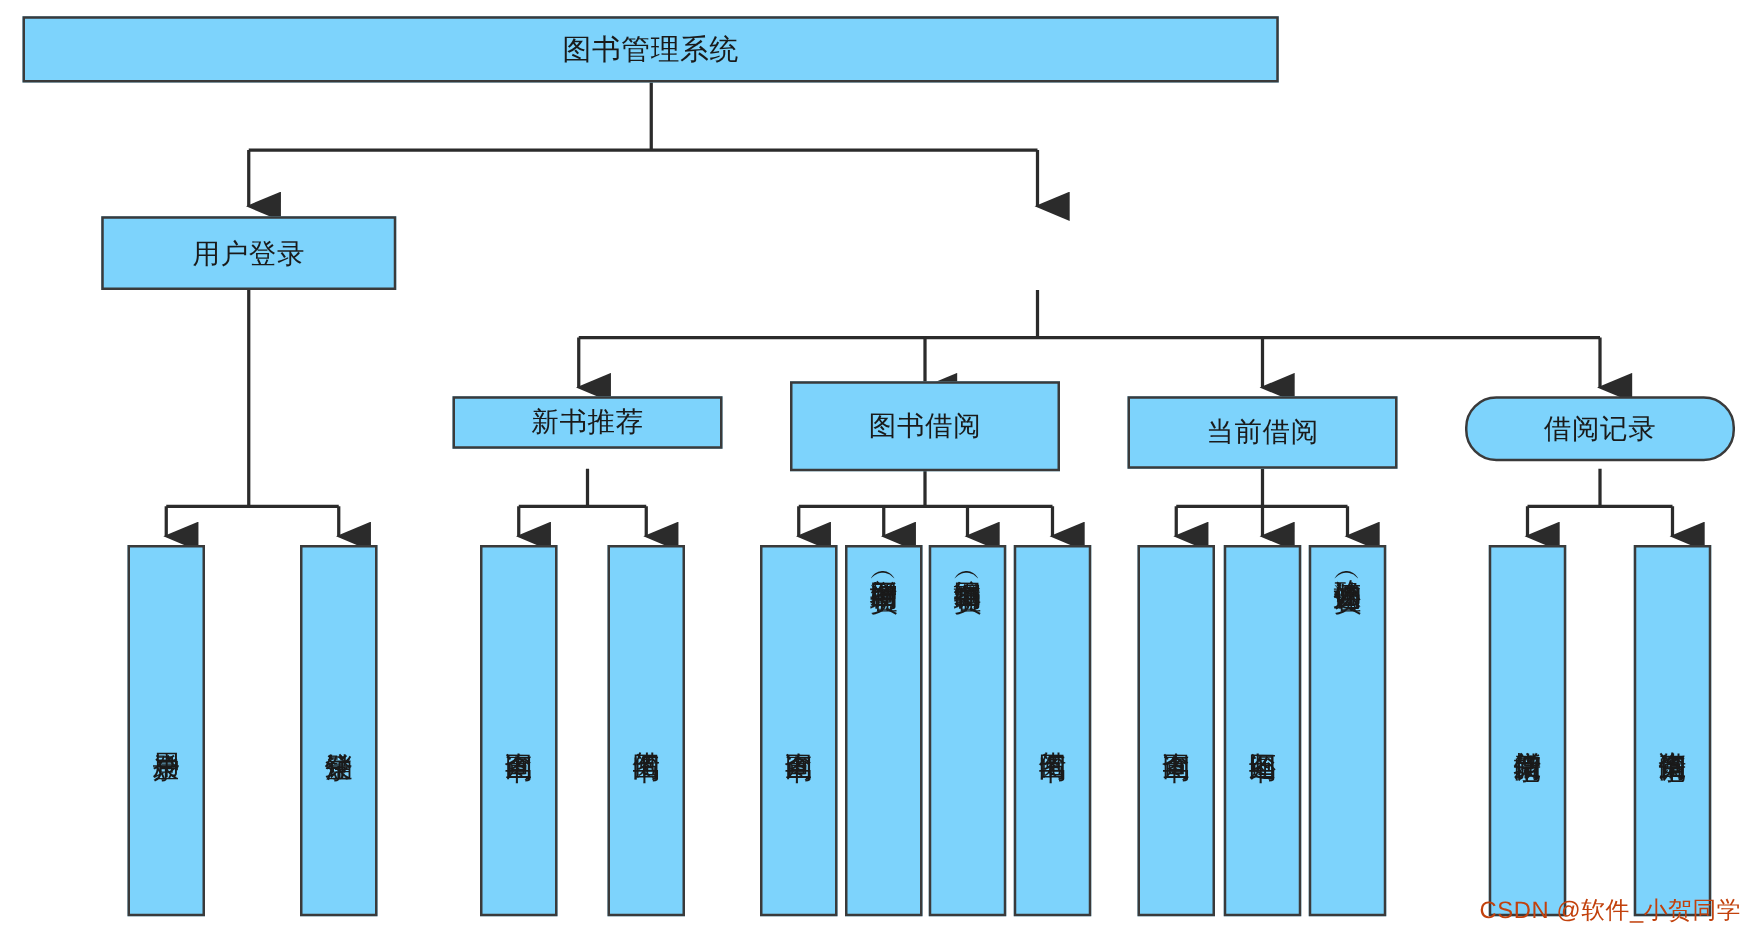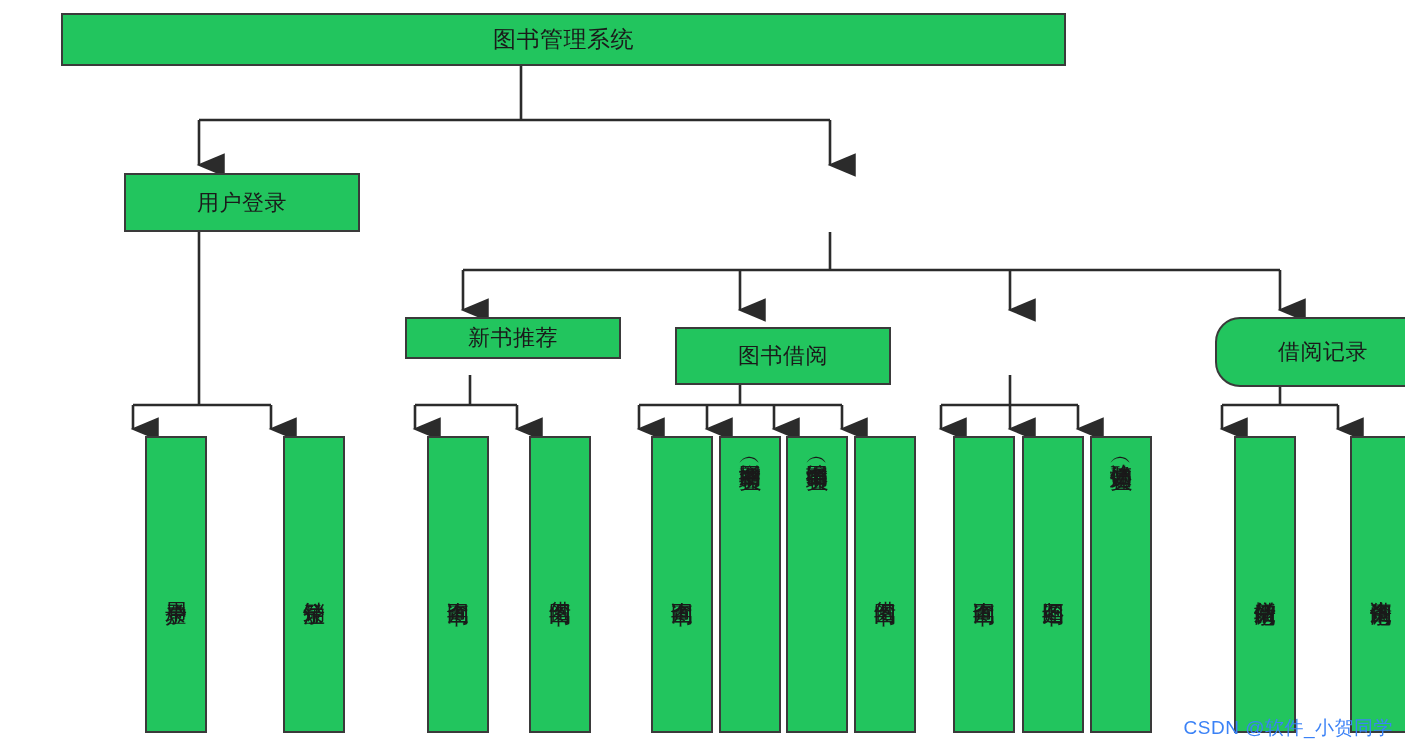--- a/index.html
+++ b/index.html
@@ -22,27 +22,26 @@
     position: absolute;
     left: 0;
     top: 0;
     width: 1405px;
     height: 747px;
     pointer-events: none;
   }
   .node {
     position: absolute;
     box-sizing: border-box;
-    background: #22c55e;
+    background: #7dd3fc;
     border: 2px solid #3a3a3a;
     display: flex;
     align-items: center;
     justify-content: center;
     color: #1a1a1a;
-    margin-left: 43px;
   }
   .node .label {
     display: block;
     text-align: center;
     line-height: 1.15;
     letter-spacing: 0.5px;
   }
   .node-root .label { font-size: 23px; }
   .node-l1 .label { font-size: 22px; }
   .node-l2 .label { font-size: 22px; }
@@ -64,21 +63,21 @@
     padding-top: 0;
   }
   .node-leaf.center {
     align-items: center;
   }
   .watermark {
     position: absolute;
     right: 12px;
     bottom: 6px;
     font-size: 19px;
-    color: #3b82f6;
+    color: #c2410c;
     letter-spacing: 0.5px;
     white-space: nowrap;
     user-select: none;
   }
 </style>
 </head>
 <body>
 
 <div id="canvas">
 
@@ -138,24 +137,27 @@
     <span class="label">图书管理系统</span>
   </div>
 
   <div class="node node-l1" style="left:81px; top:173px; width:236px; height:59px;">
     <span class="label">用户登录</span>
   </div>
 
   <div class="node node-l2" style="left:362px; top:317px; width:216px; height:42px;">
     <span class="label">新书推荐</span>
   </div>
-  <div class="node node-l2" style="left:632px; top:327px; width:216px; height:58px;">
+  <div class="node node-l2" style="left:632px; top:305px; width:216px; height:72px;">
     <span class="label">图书借阅</span>
   </div>
-  <div class="node node-l2" style="left:1172px; top:317px; width:216px; height:70px;border-radius:25px;">
+  <div class="node node-l2" style="left:902px; top:317px; width:216px; height:58px;">
+    <span class="label">当前借阅</span>
+  </div>
+  <div class="node node-l2" style="left:1172px; top:317px; width:216px; height:52px;border-radius:25px;">
     <span class="label">借阅记录</span>
   </div>
 
   <div class="node node-leaf center" style="left:102px; top:436px; width:62px; height:297px;">
     <span class="label">用户登录</span>
   </div>
   <div class="node node-leaf center" style="left:240px; top:436px; width:62px; height:297px;">
     <span class="label">注销登录</span>
   </div>
 

